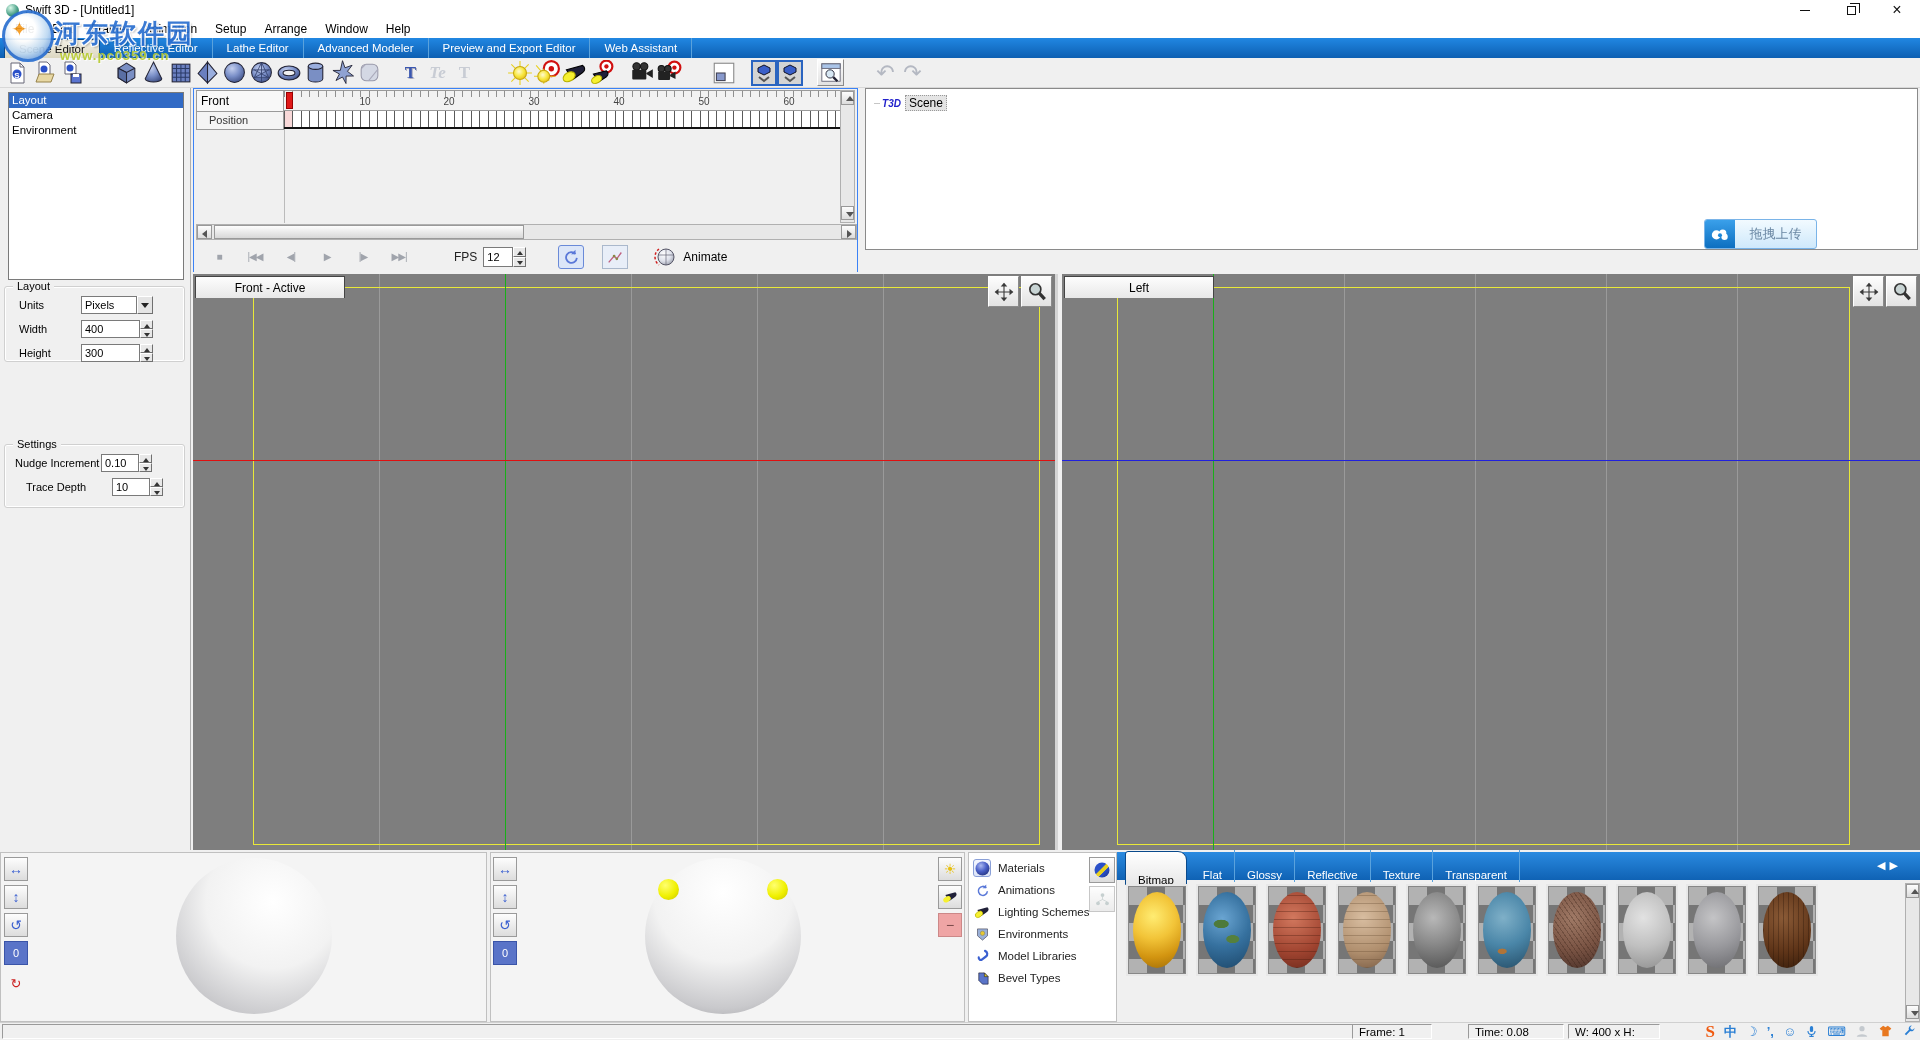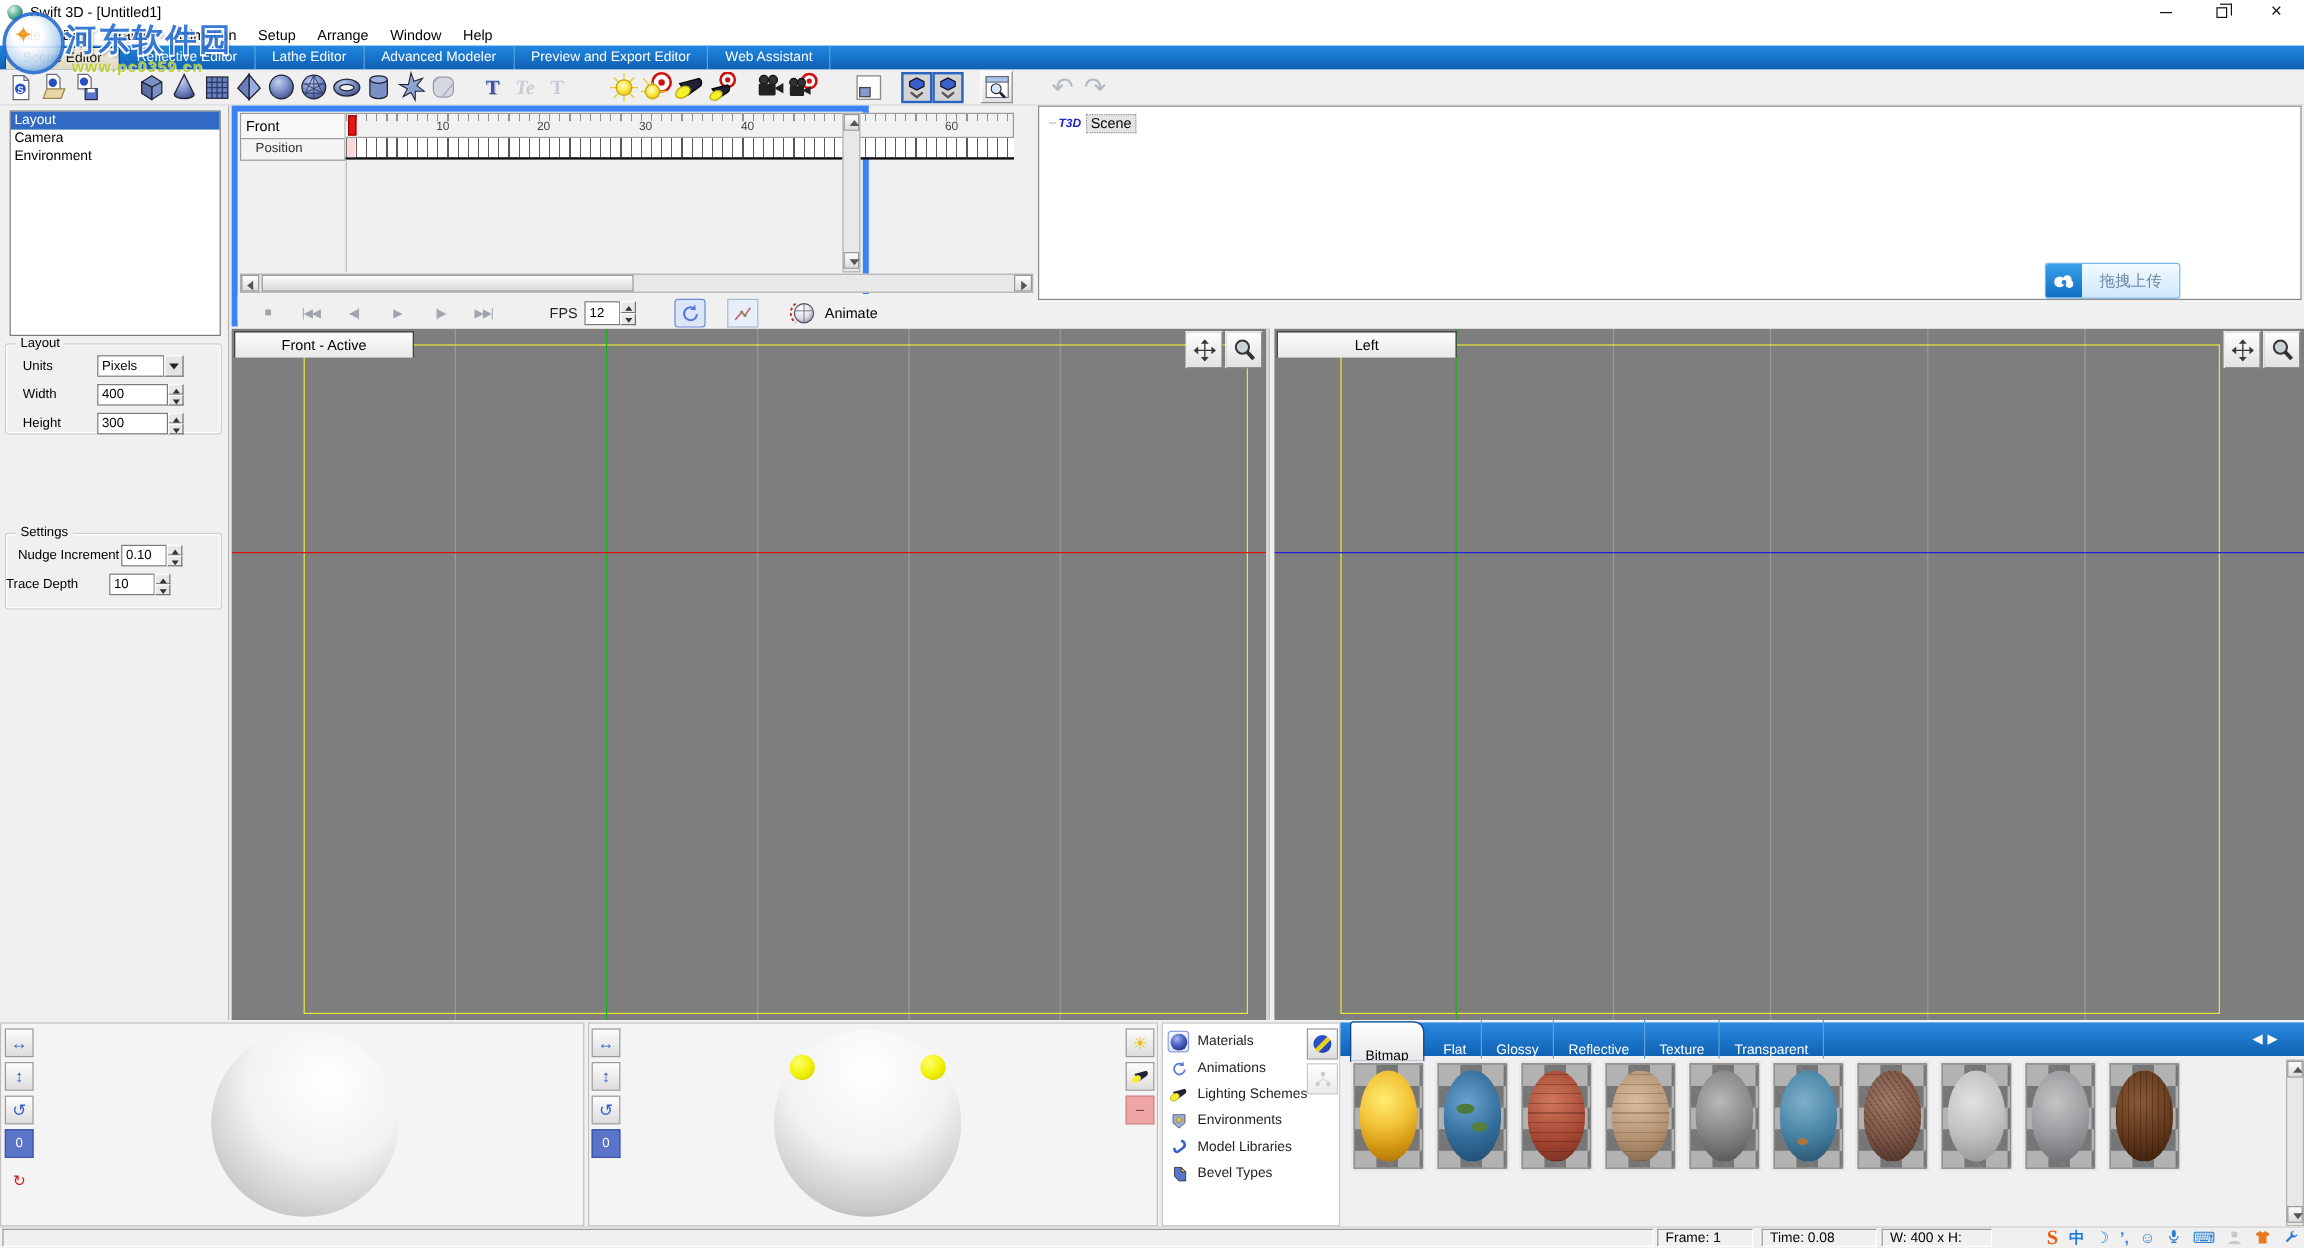--- a/index.html
+++ b/index.html
@@ -43,21 +43,21 @@
   .spin { width:13px; height:18px; display:flex; flex-direction:column; }
   .spin div { flex:1; border:1px solid; border-color:#fff #707070 #707070 #fff; background:#e8e8e8; position:relative; }
   .spin div::after { content:""; position:absolute; left:3px; border-left:3px solid transparent; border-right:3px solid transparent; }
   .spin .up::after { top:3px; border-bottom:4px solid #333; }
   .spin .dn::after { top:3px; border-top:4px solid #333; }
   .combo-arrow { width:16px; height:18px; border:1px solid; border-color:#fff #707070 #707070 #fff; background:#e4e4e4; position:relative; }
   .combo-arrow::after { content:""; position:absolute; left:3px; top:6px; border-left:4px solid transparent; border-right:4px solid transparent; border-top:5px solid #222; }
   .chkrow { display:flex; align-items:center; margin:5px 0 0 14px; font-size:11px; }
   .chk { width:11px; height:11px; border:1px solid #7a7a7a; background:#fff; margin-right:7px; }
   
-  .timeline { position:absolute; left:193px; top:88px; width:531px; height:184px; background:#f0f0f0; border:5px solid #3b82f6; }
+  .timeline { position:absolute; left:193px; top:88px; width:665px; height:184px; background:#f0f0f0; border:1px solid #3b82f6; }
   .tl-namecol { position:absolute; left:2px; top:1px; width:88px; height:40px; background:#f4f4f4; border:1px solid #9a9a9a; }
   .tl-track-title { height:21px; line-height:21px; padding-left:4px; font-size:12px; border-bottom:1px solid #9a9a9a; background:#f8f8f8; }
   .tl-prop { height:17px; line-height:17px; padding-left:12px; font-size:11px; color:#333; }
   .ruler { position:absolute; left:90px; top:1px; width:557px; height:21px; background:#f2f2f2; border:1px solid #9a9a9a; border-left:none; }
   .ruler-ticks { position:absolute; left:0; top:0; width:100%; height:6px;
      background:repeating-linear-gradient(90deg,#909090 0 1px,transparent 1px 8.48px); }
   .ruler-num { position:absolute; top:5px; font-size:10px; color:#444; transform:translateX(-50%); }
   .playhead { position:absolute; left:2px; top:1px; width:7px; height:17px; background:#e01818; border:1px solid #900; }
   .tl-cells { position:absolute; left:90px; top:22px; width:557px; height:18px; background:repeating-linear-gradient(90deg,#5a5a5a 0 1px,#ffffff 1px 8.48px); border-bottom:2px solid #111; }
   .tl-cell-play { position:absolute; left:1px; top:0; width:7px; height:16px; background:#f8d8d8; }
@@ -414,21 +414,21 @@
   <div class="groupbox" style="top:356px; height:64px;">
     <span class="grouplabel">Settings</span>
     <div class="fieldrow" style="margin-left:10px; margin-top:8px">
       <label style="width:86px">Nudge Increment</label>
       <div class="txt" style="width:38px">0.10</div>
       <div class="spin">
           <div class="up"></div>
           <div class="dn"></div>
         </div>
     </div>
-    <div class="fieldrow" style="margin-left:0">
+    <div class="fieldrow" style="margin-left:21px">
       <label style="width:86px">Trace Depth</label>
       <div class="txt" style="width:38px">10</div>
       <div class="spin">
           <div class="up"></div>
           <div class="dn"></div>
         </div>
     </div>
   </div>
 </div>
 
@@ -742,21 +742,21 @@
       </div>
     <div style="height:107px"></div>
     <div class="sb-btn v">
         <span class="tri" style="left:4px;top:5px;border-left:4px solid transparent;border-right:4px solid transparent;border-top:5px solid #555"></span>
       </div>
   </div>
 </div>
 
 <div class="statusbar">
   <div class="st-box" style="left:2px; width:1376px;"></div>
-  <div class="st-box" style="left:1352px; width:80px;margin-left:29px;">Frame: 1</div>
+  <div class="st-box" style="left:1352px; width:80px;">Frame: 1</div>
   <div class="st-box" style="left:1468px; width:96px;">Time: 0.08</div>
   <div class="st-box" style="left:1568px; width:92px;">W: 400 x H: 300</div>
   <div class="sogou-row">
     <span style="color:#f05a10; font-weight:bold; font-size:17px; font-family:'Liberation Serif',serif">S</span>
     <span class="sg-ico" style="font-weight:bold">中</span>
     <span class="sg-ico">☽</span>
     <span class="sg-ico" style="font-weight:bold">’,</span>
     <span class="sg-ico">☺</span>
     <span><svg width="13" height="15" viewBox="0 0 24 24">
           <rect x="9" y="2" width="6" height="11" rx="3" fill="#2a7fd4"></rect>

